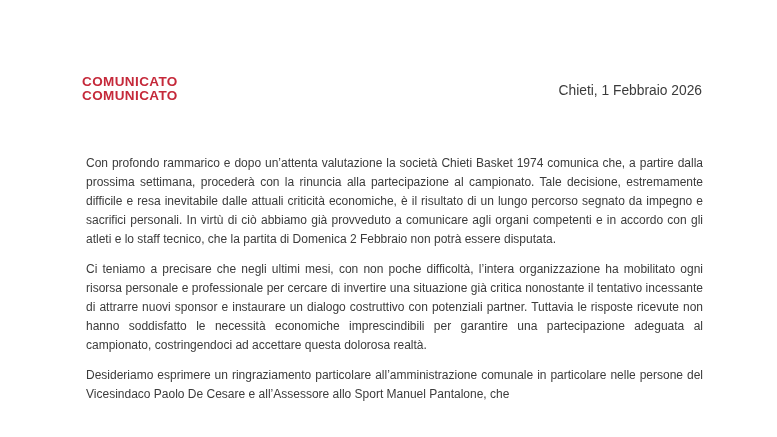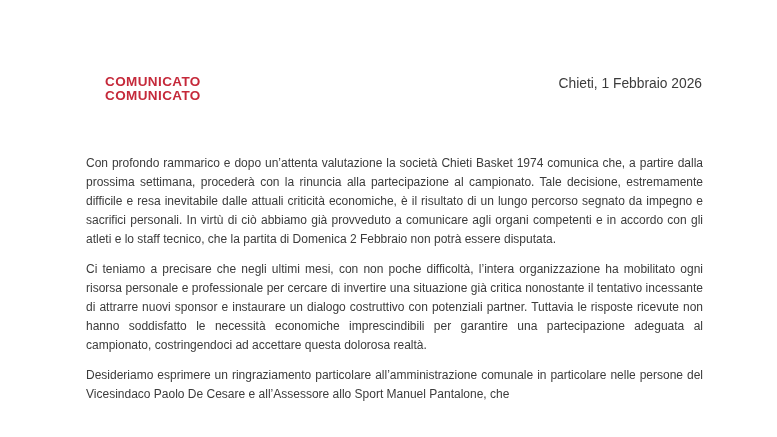--- a/index.html
+++ b/index.html
@@ -19,22 +19,21 @@
     background:var(--background,#fff);
     overflow:hidden;
   }
   .header-row{
     position:absolute;
     left:82px;
     right:75px;
     top:75px;
     display:flex;
     justify-content:space-between;
-    align-items:flex-start;
-    margin-left:23px;
+    align-items:center;
   }
   .masthead{
     color:var(--masthead-red,#c5293a);
     font-size:13.5px;
     font-weight:700;
     line-height:13.8px;
     letter-spacing:0.4px;
   }
   .dateline{
     color:var(--body-text,#3b3b3b);

